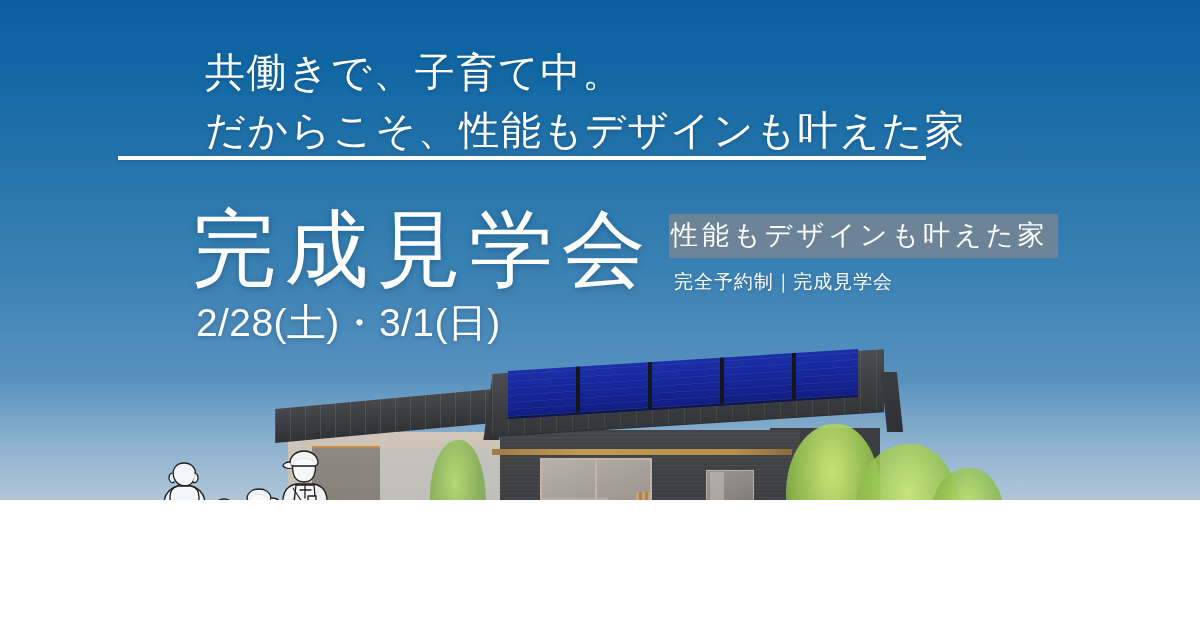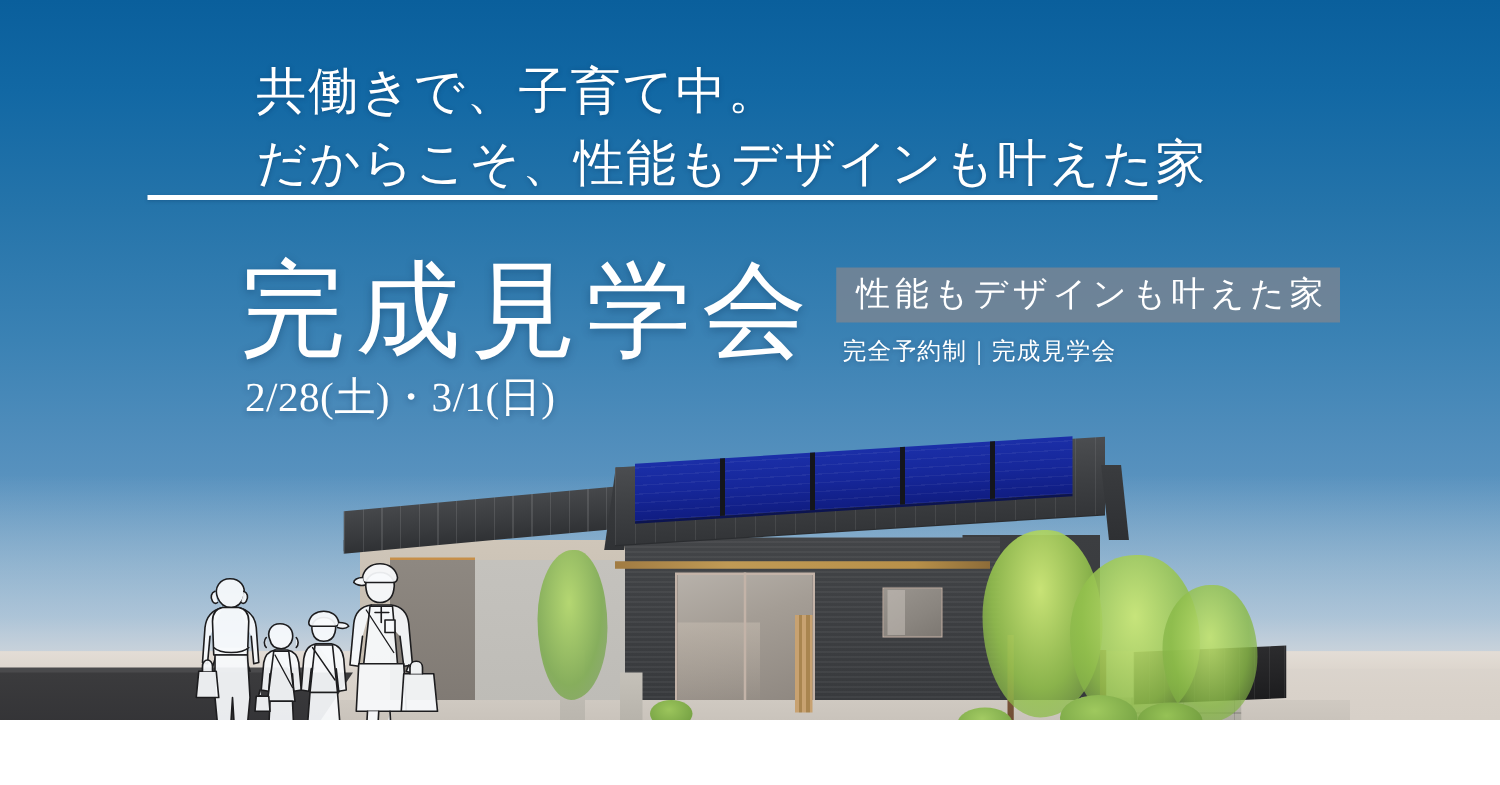--- a/index.html
+++ b/index.html
@@ -1,19 +1,19 @@
 <!DOCTYPE html>
 <html><head>
 <meta charset="utf-8">
 <style>
   html,body{margin:0;padding:0;background:#fff;}
   body{font-family:"Liberation Serif",serif;}
 
   #banner{
-    position:relative;width:1200px;height:576px;overflow:hidden;
+    position:relative;width:1200px;height:500px;overflow:hidden;
     background:#2a6ea5;
   }
 
   
   .sky{
     position:absolute;left:0;top:0;width:1200px;height:524px;
     background:linear-gradient(180deg,
       #0a5f9c 0%,
       #1268a4 14%,
       #2574aa 32%,
@@ -258,30 +258,30 @@
 
   .bigtitle{
     position:absolute;left:192px;top:208px;
     color:#ffffff;font-size:84px;line-height:1;letter-spacing:.10em;
     font-family:"Liberation Serif",serif;font-weight:400;
     text-shadow:0 2px 7px rgba(0,40,80,.34);
   }
 
   .dateline{
     position:absolute;left:196px;top:303px;
-    color:#ffffff;font-size:33px;line-height:1;letter-spacing:.01em;
-    font-family:Liberation Serif, serif;
+    color:#ffffff;font-size:39px;line-height:1;letter-spacing:.01em;
+    font-family:Liberation Sans, sans-serif;
     text-shadow:0 1px 5px rgba(0,40,80,.32);
   }
 
   .badge{
     position:absolute;left:669px;top:214px;
     background:rgba(122,133,146,.82);
     color:#ffffff;font-size:27px;line-height:1;letter-spacing:.15em;
-    padding:8px 9px 9px 16px;
+    padding:8px 9px 9px 2px;
     font-family:"Liberation Serif",serif;white-space:nowrap;
   }
 
   .subline{
     position:absolute;left:674px;top:272px;
     color:#ffffff;font-size:19px;line-height:1;letter-spacing:.05em;
     font-family:"Liberation Serif",serif;white-space:nowrap;
     text-shadow:0 1px 4px rgba(0,40,80,.3);
   }
 </style>

